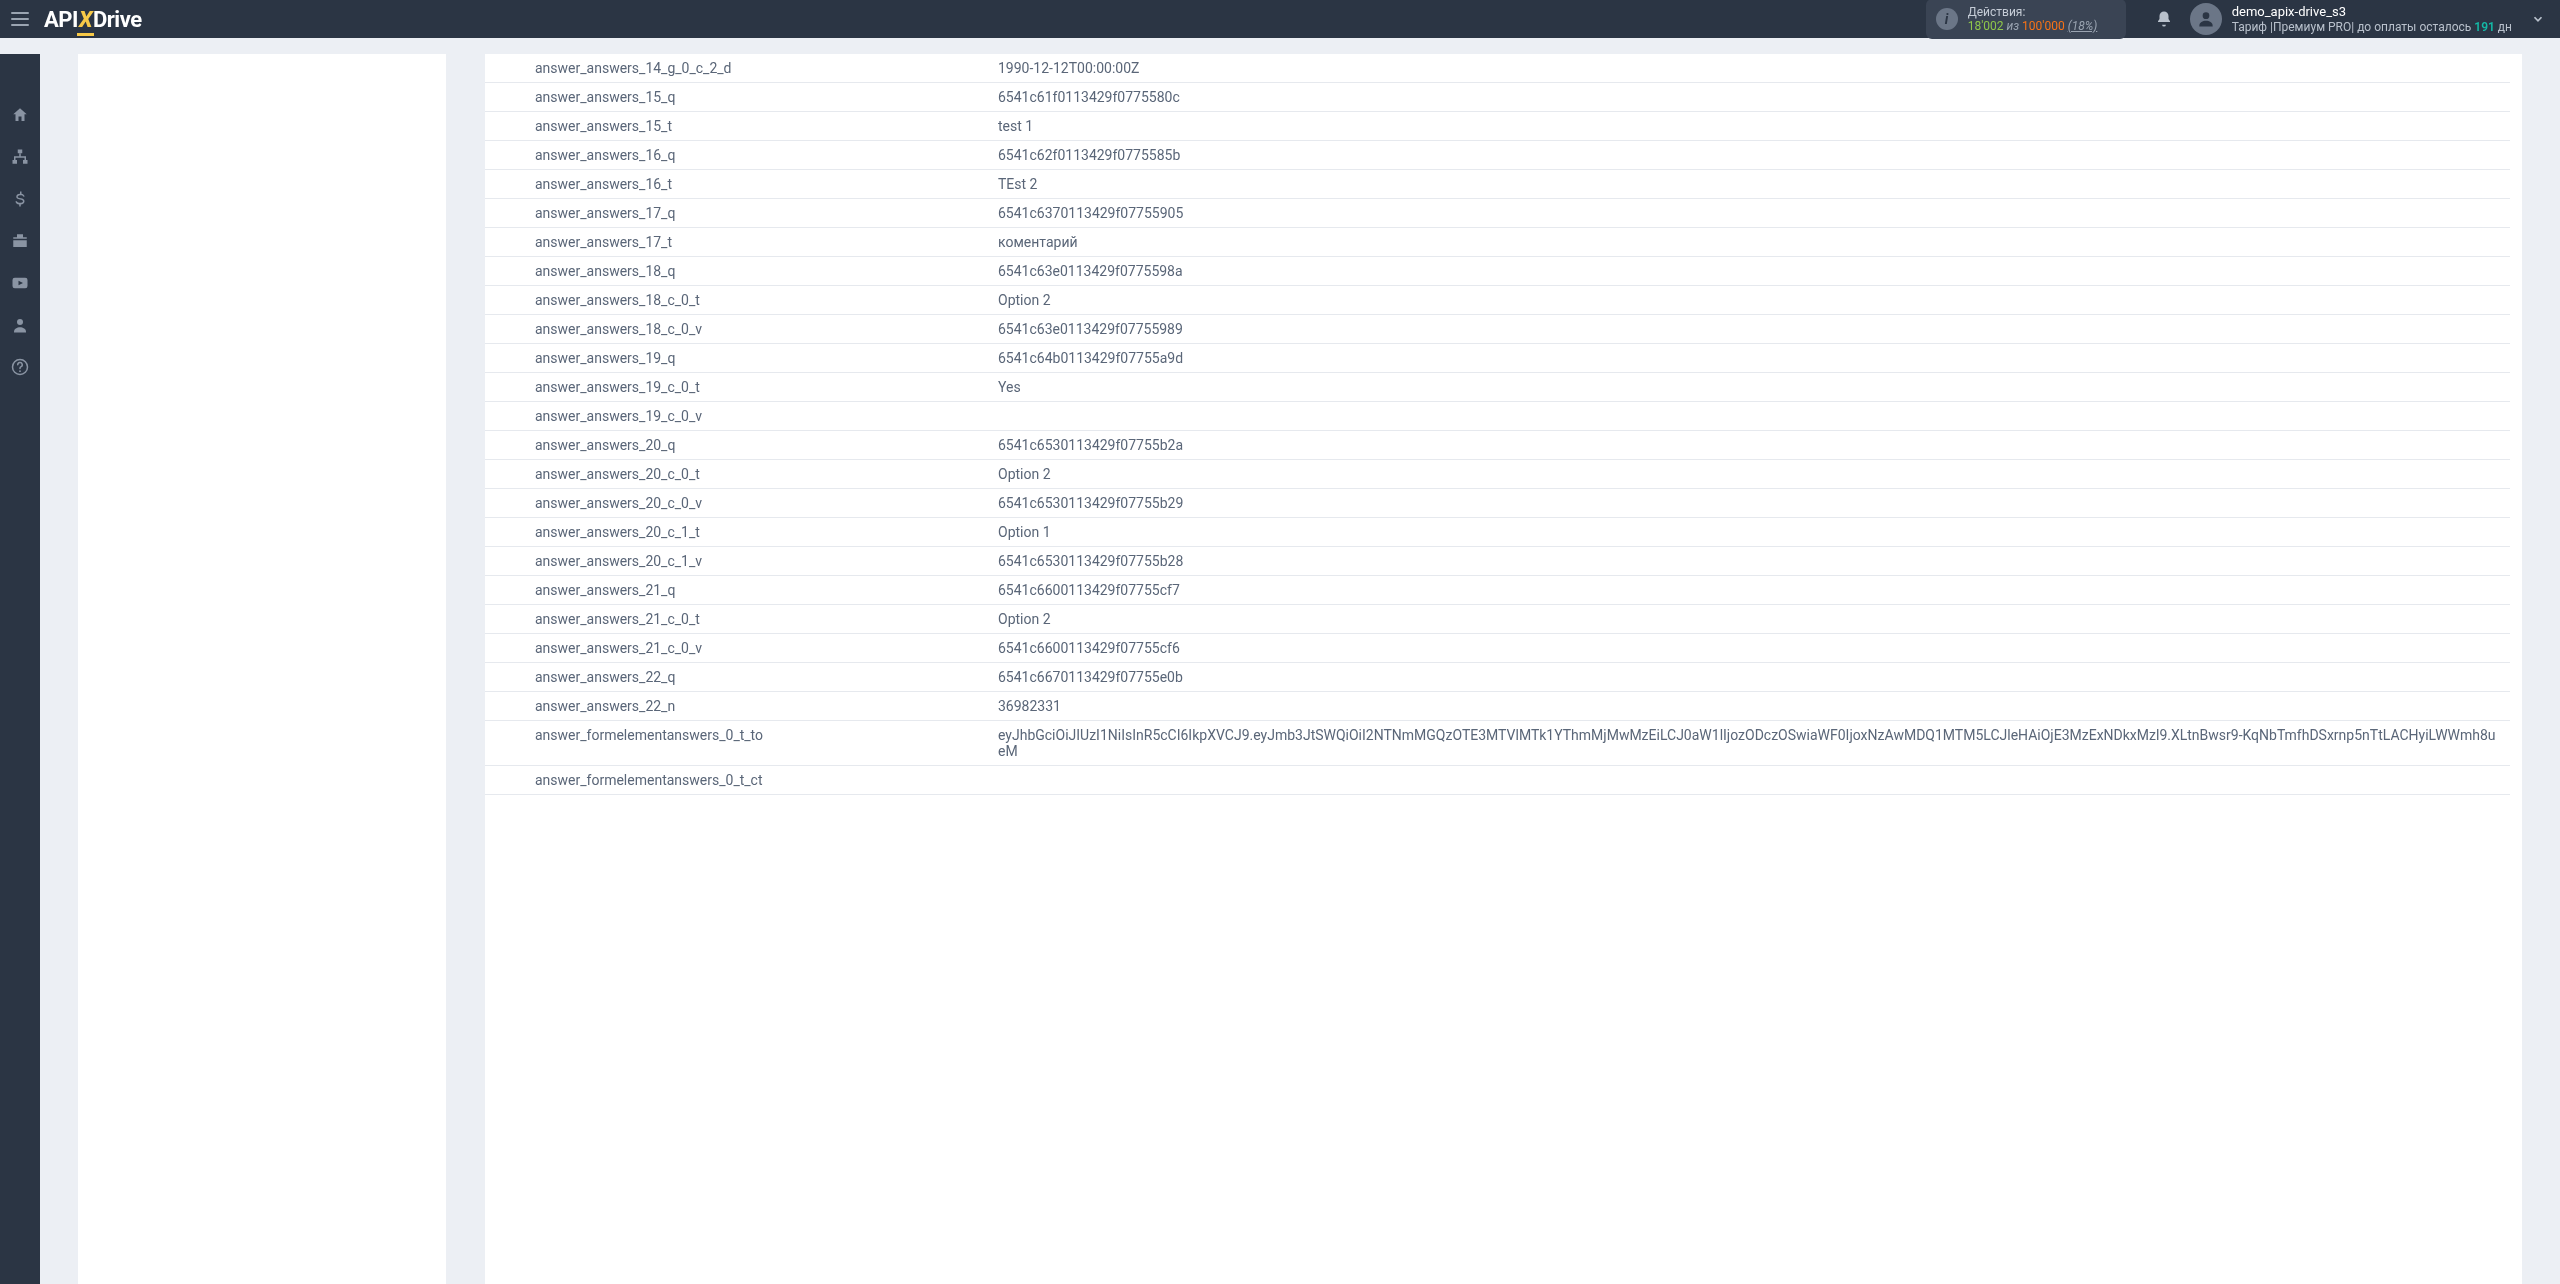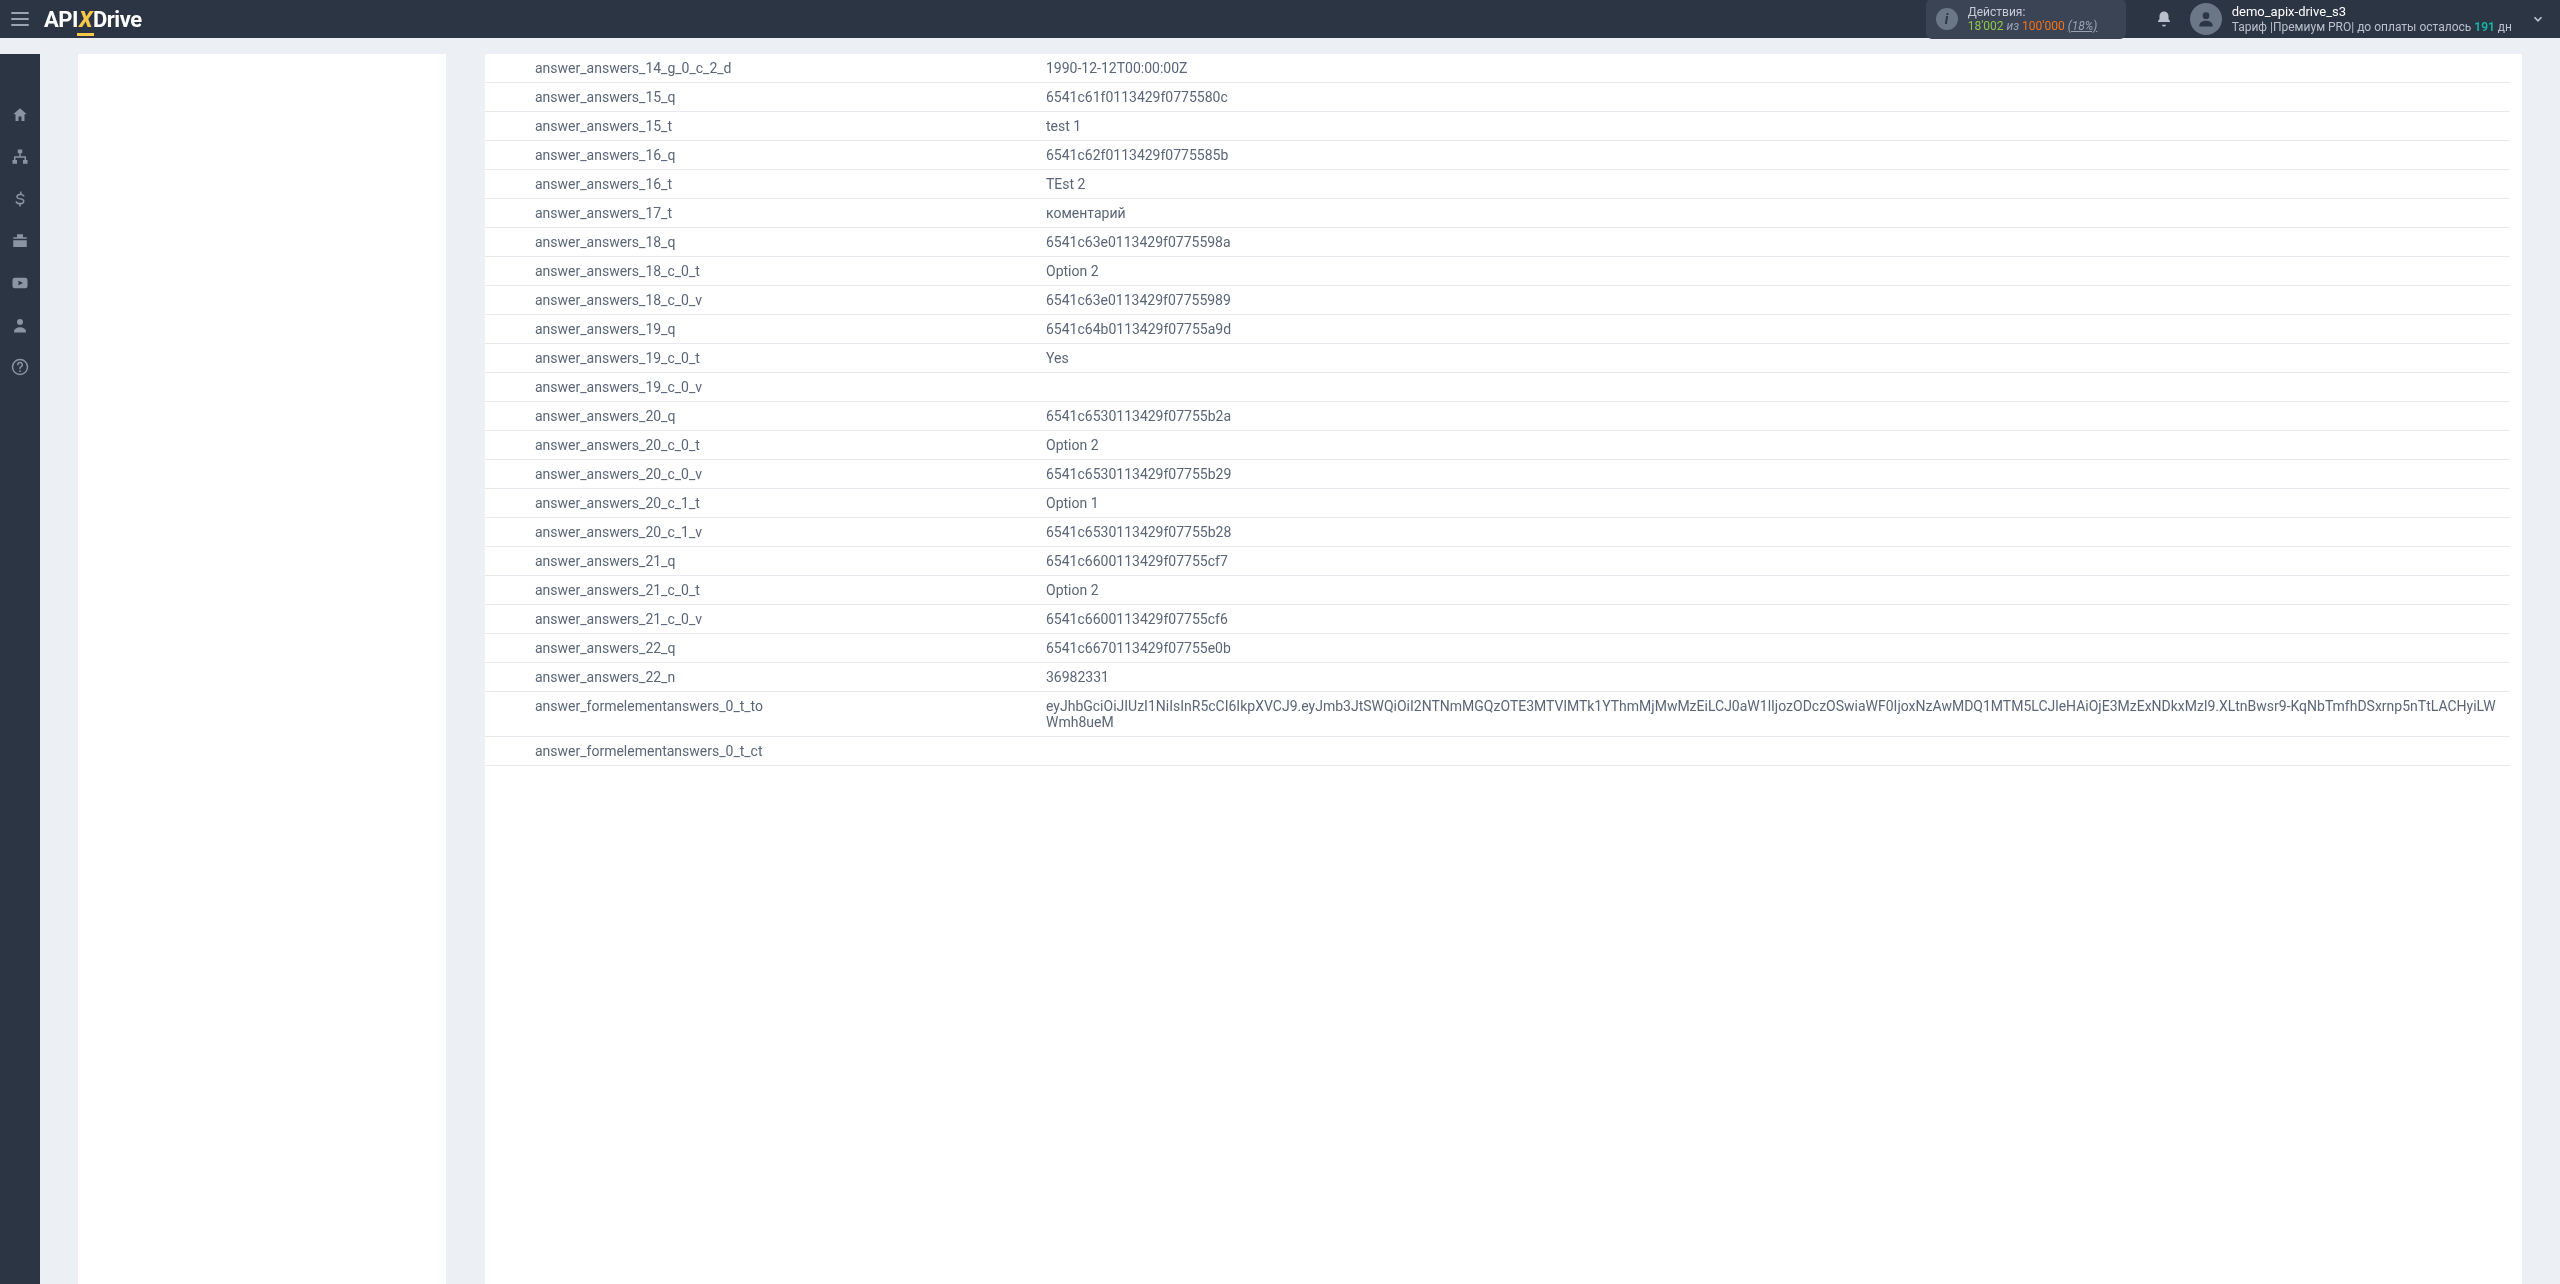--- a/index.html
+++ b/index.html
@@ -133,21 +133,20 @@
 }
 .data-table {
   width: 100%;
 }
 .data-row {
   display: flex;
   border-bottom: 1px solid #e6e9ee;
   padding: 4px 0;
   font-size: 14px;
   color: #5a6678;
-  gap: 48px;
 }
 .data-row .k {
   width: 505px;
   padding: 2px 8px 2px 50px;
   word-break: break-all;
 }
 .data-row .v {
   flex: 1;
   padding: 2px 8px;
   word-break: break-all;
@@ -270,20 +269,24 @@
         </div>
         <div class="data-row">
           <div class="k">answer_answers_16_q</div>
           <div class="v">6541c62f0113429f0775585b</div>
         </div>
         <div class="data-row">
           <div class="k">answer_answers_16_t</div>
           <div class="v">TEst 2</div>
         </div>
         <div class="data-row">
+          <div class="k">answer_answers_17_q</div>
+          <div class="v">6541c6370113429f07755905</div>
+        </div>
+        <div class="data-row">
           <div class="k">answer_answers_17_t</div>
           <div class="v">коментарий</div>
         </div>
         <div class="data-row">
           <div class="k">answer_answers_18_q</div>
           <div class="v">6541c63e0113429f0775598a</div>
         </div>
         <div class="data-row">
           <div class="k">answer_answers_18_c_0_t</div>
           <div class="v">Option 2</div>

